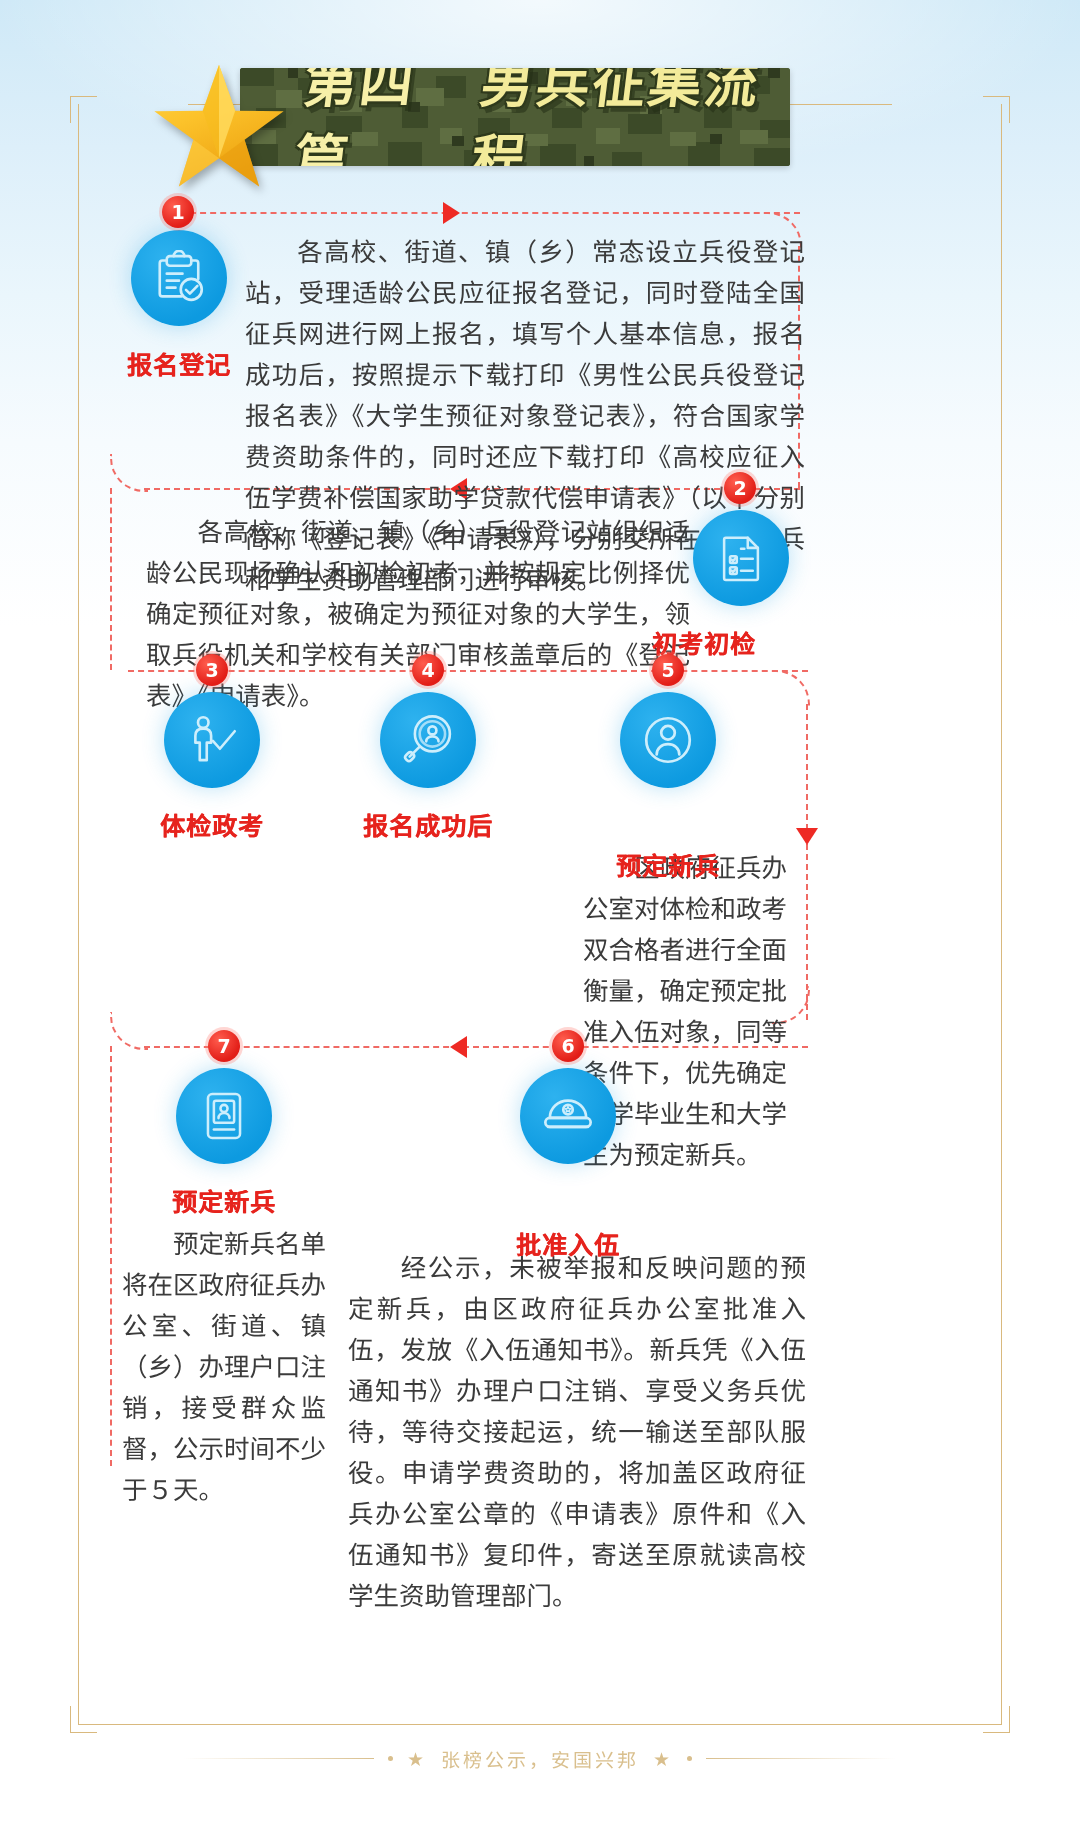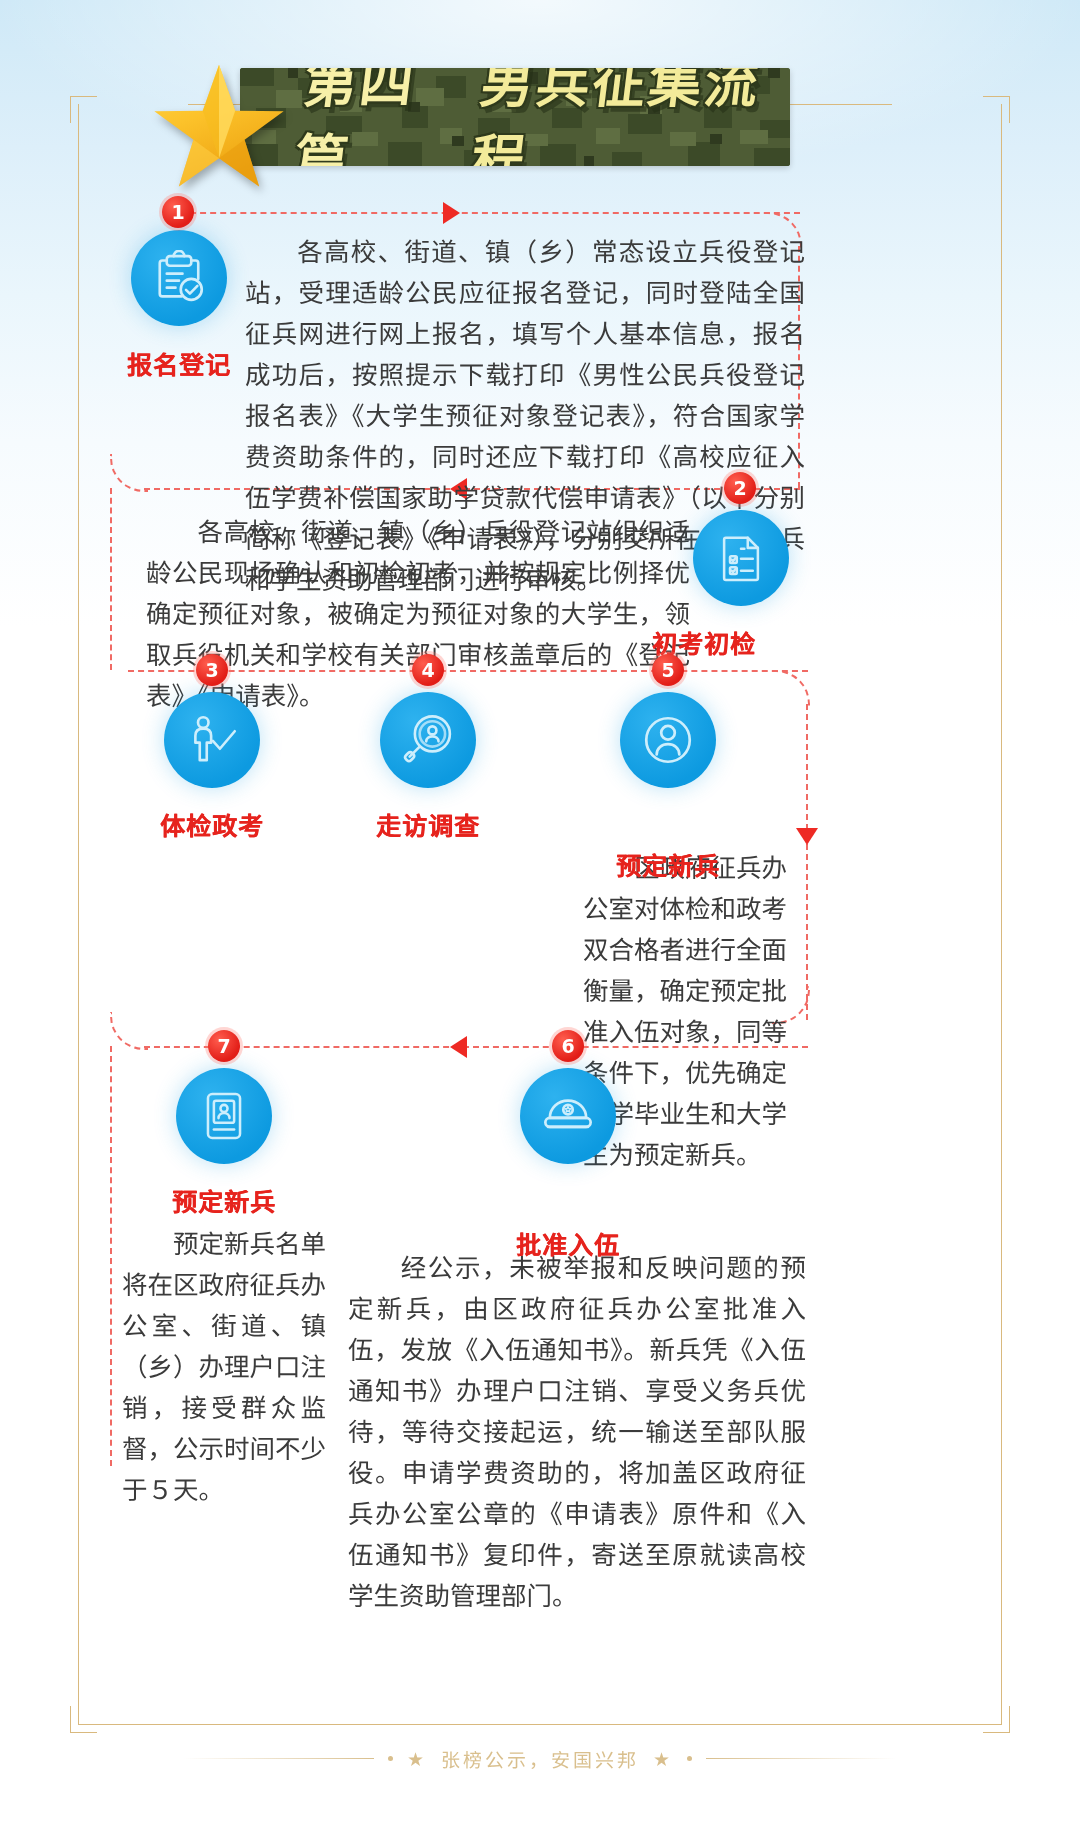--- a/index.html
+++ b/index.html
@@ -337,21 +337,21 @@
   </div>
   <div class="icirc" style="left:620px;top:692px;width:96px;height:96px;">
     <svg width="58" height="58" viewBox="0 0 64 64" fill="none" stroke="#cdeefc" stroke-width="3" stroke-linecap="round" stroke-linejoin="round">
       <circle cx="32" cy="32" r="24"></circle>
       <circle cx="32" cy="24" r="7.5"></circle>
       <path d="M19.5 48c0-7 5.6-11.5 12.5-11.5S44.5 41 44.5 48"></path>
     </svg>
   </div>
 
   <div class="lab" style="left:145px;top:806px;width:134px;">体检政考</div>
-  <div class="lab" style="left:361px;top:806px;width:134px;">走访调查</div>
+  <div class="lab" style="left:361px;top:806px;width:134px;">报名成功后</div>
   <div class="lab" style="left:601px;top:846px;width:134px;">预定新兵</div>
 
   <div class="para" style="left:583px;top:848px;width:204px;">
     <span class="ind"></span><span>区政府征兵办公室对体检和政考双合格者进行全面衡量，确定预定批准入伍对象，同等条件下，优先确定大学毕业生和大学生为预定新兵。</span>
   </div>
 
   <div class="dash-round-bl" style="left:110px;top:1012px;width:36px;height:36px;"></div>
   <div class="dash" style="left:144px;top:1046px;width:664px;"></div>
   <div class="dashv" style="left:110px;top:1046px;height:420px;"></div>
   <div class="tri left" style="left:450px;top:1036px;"></div>

